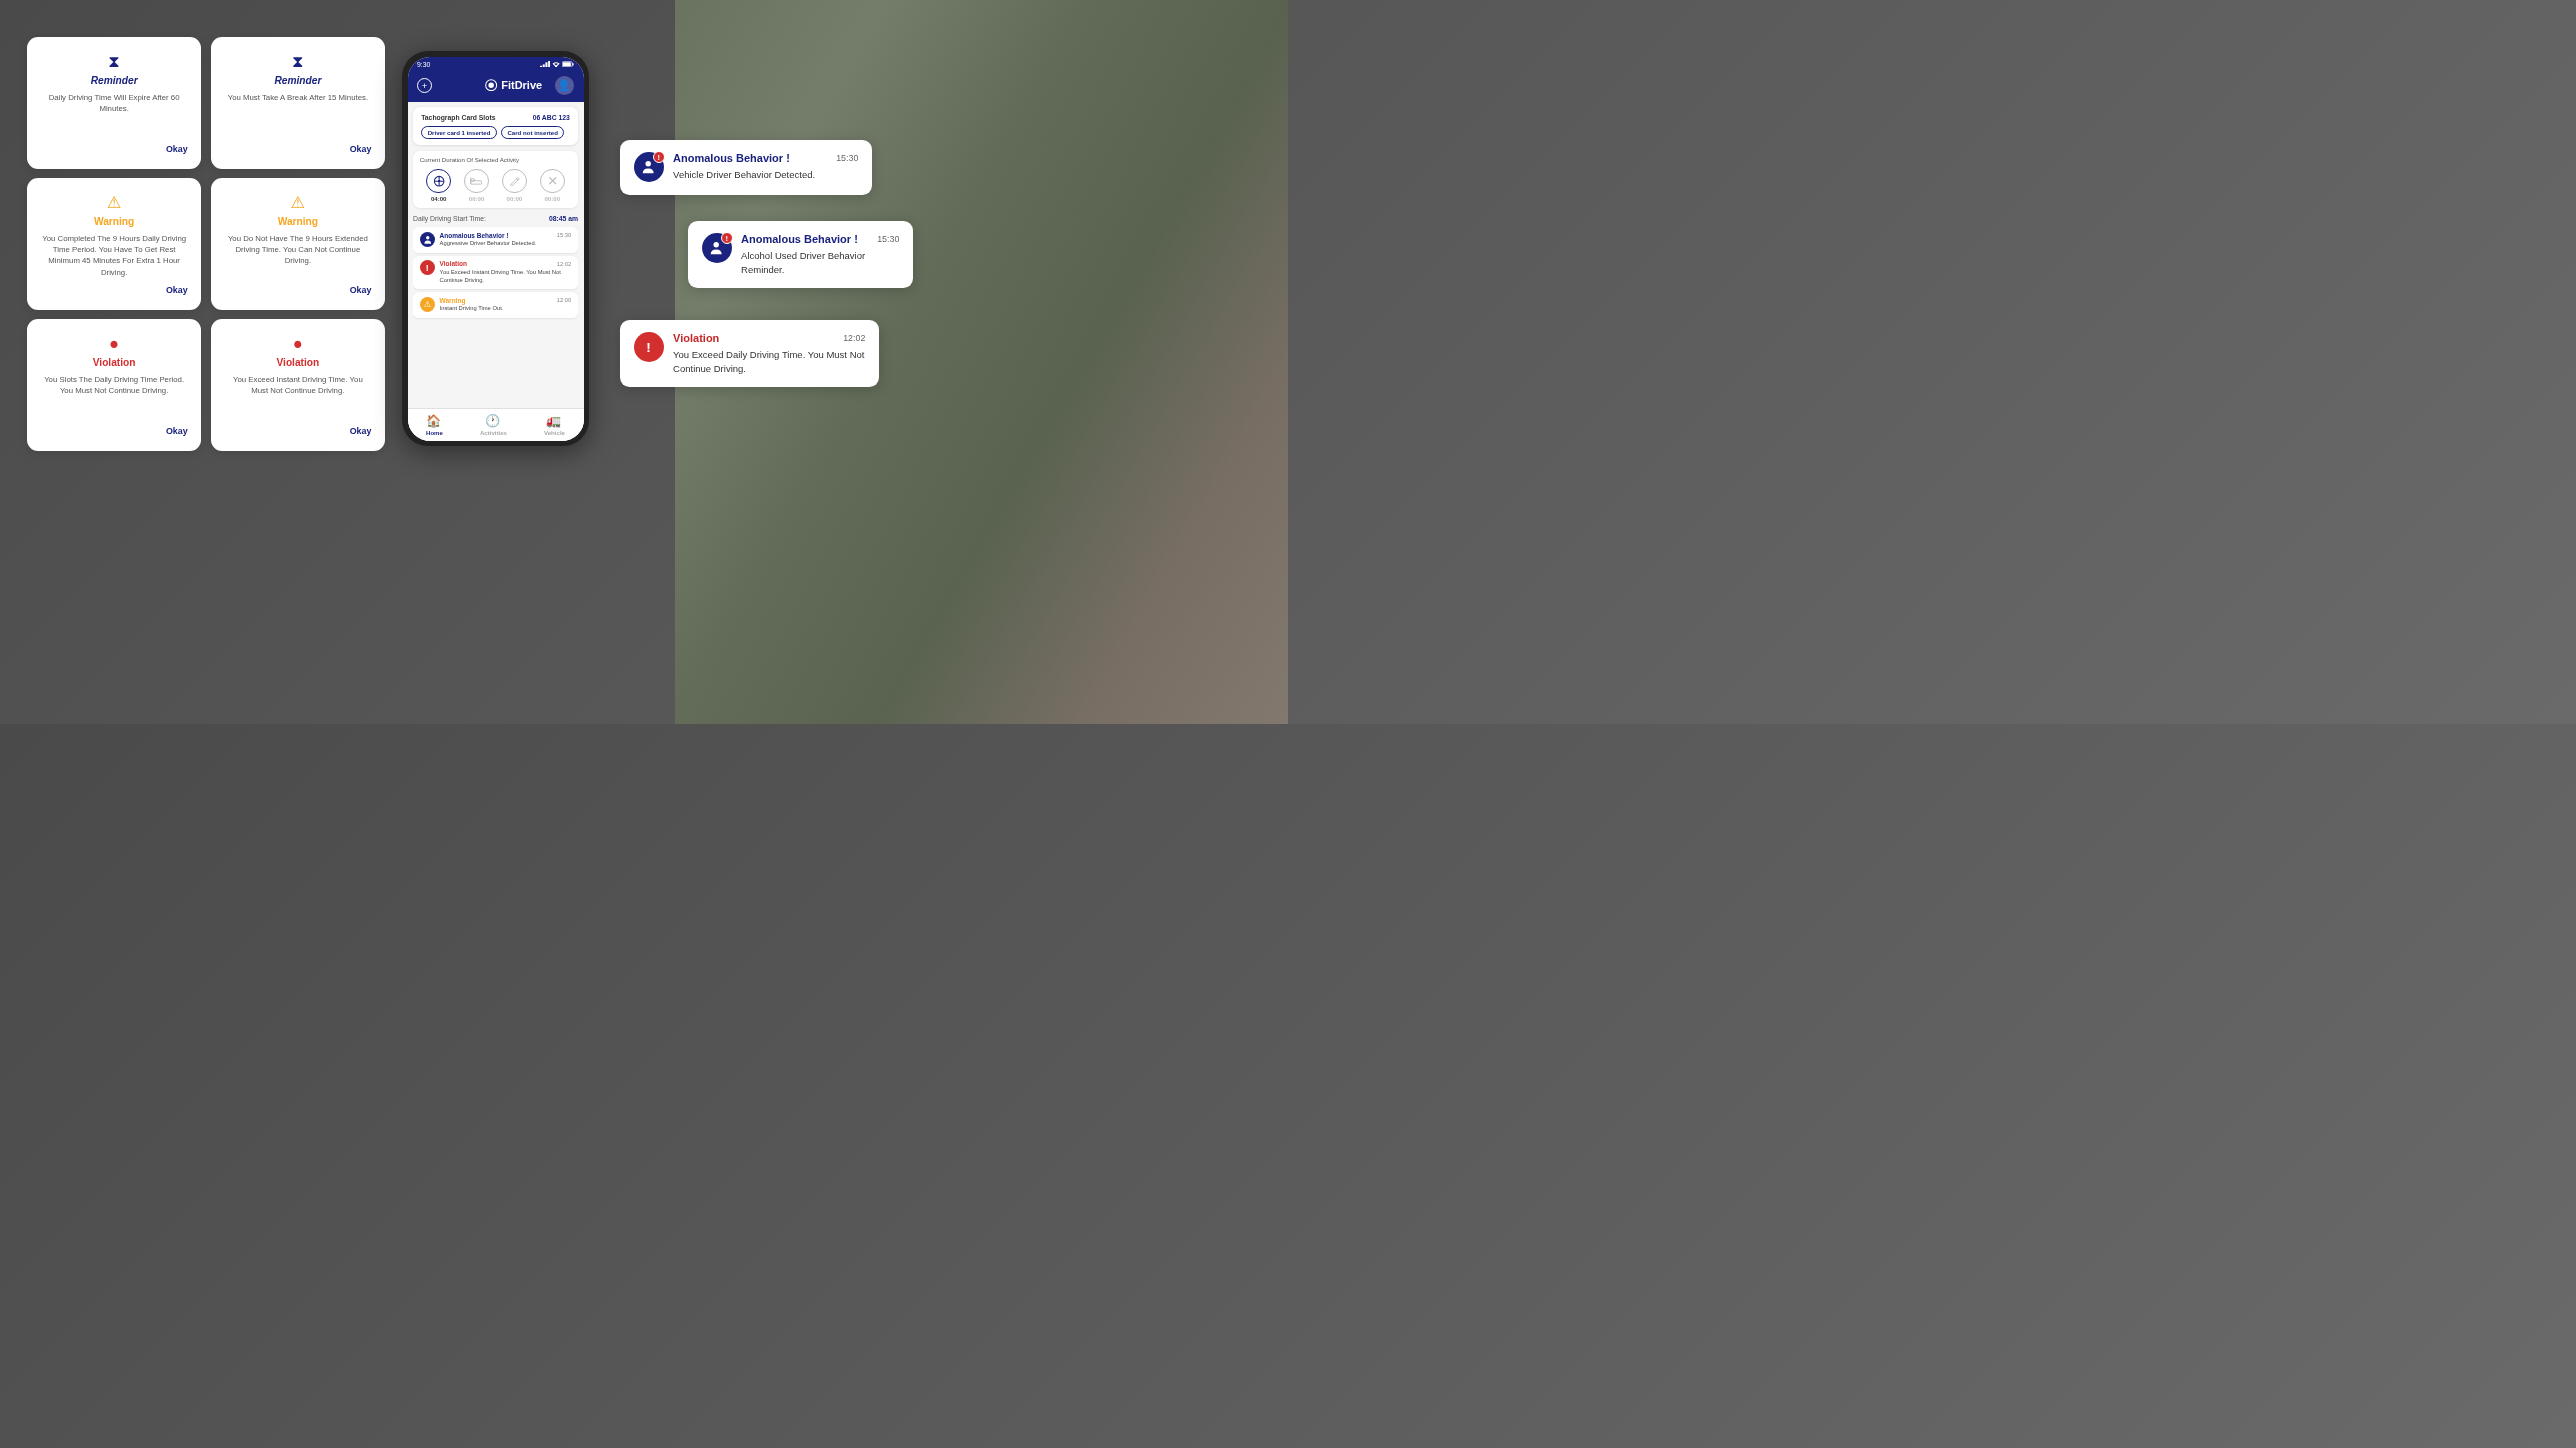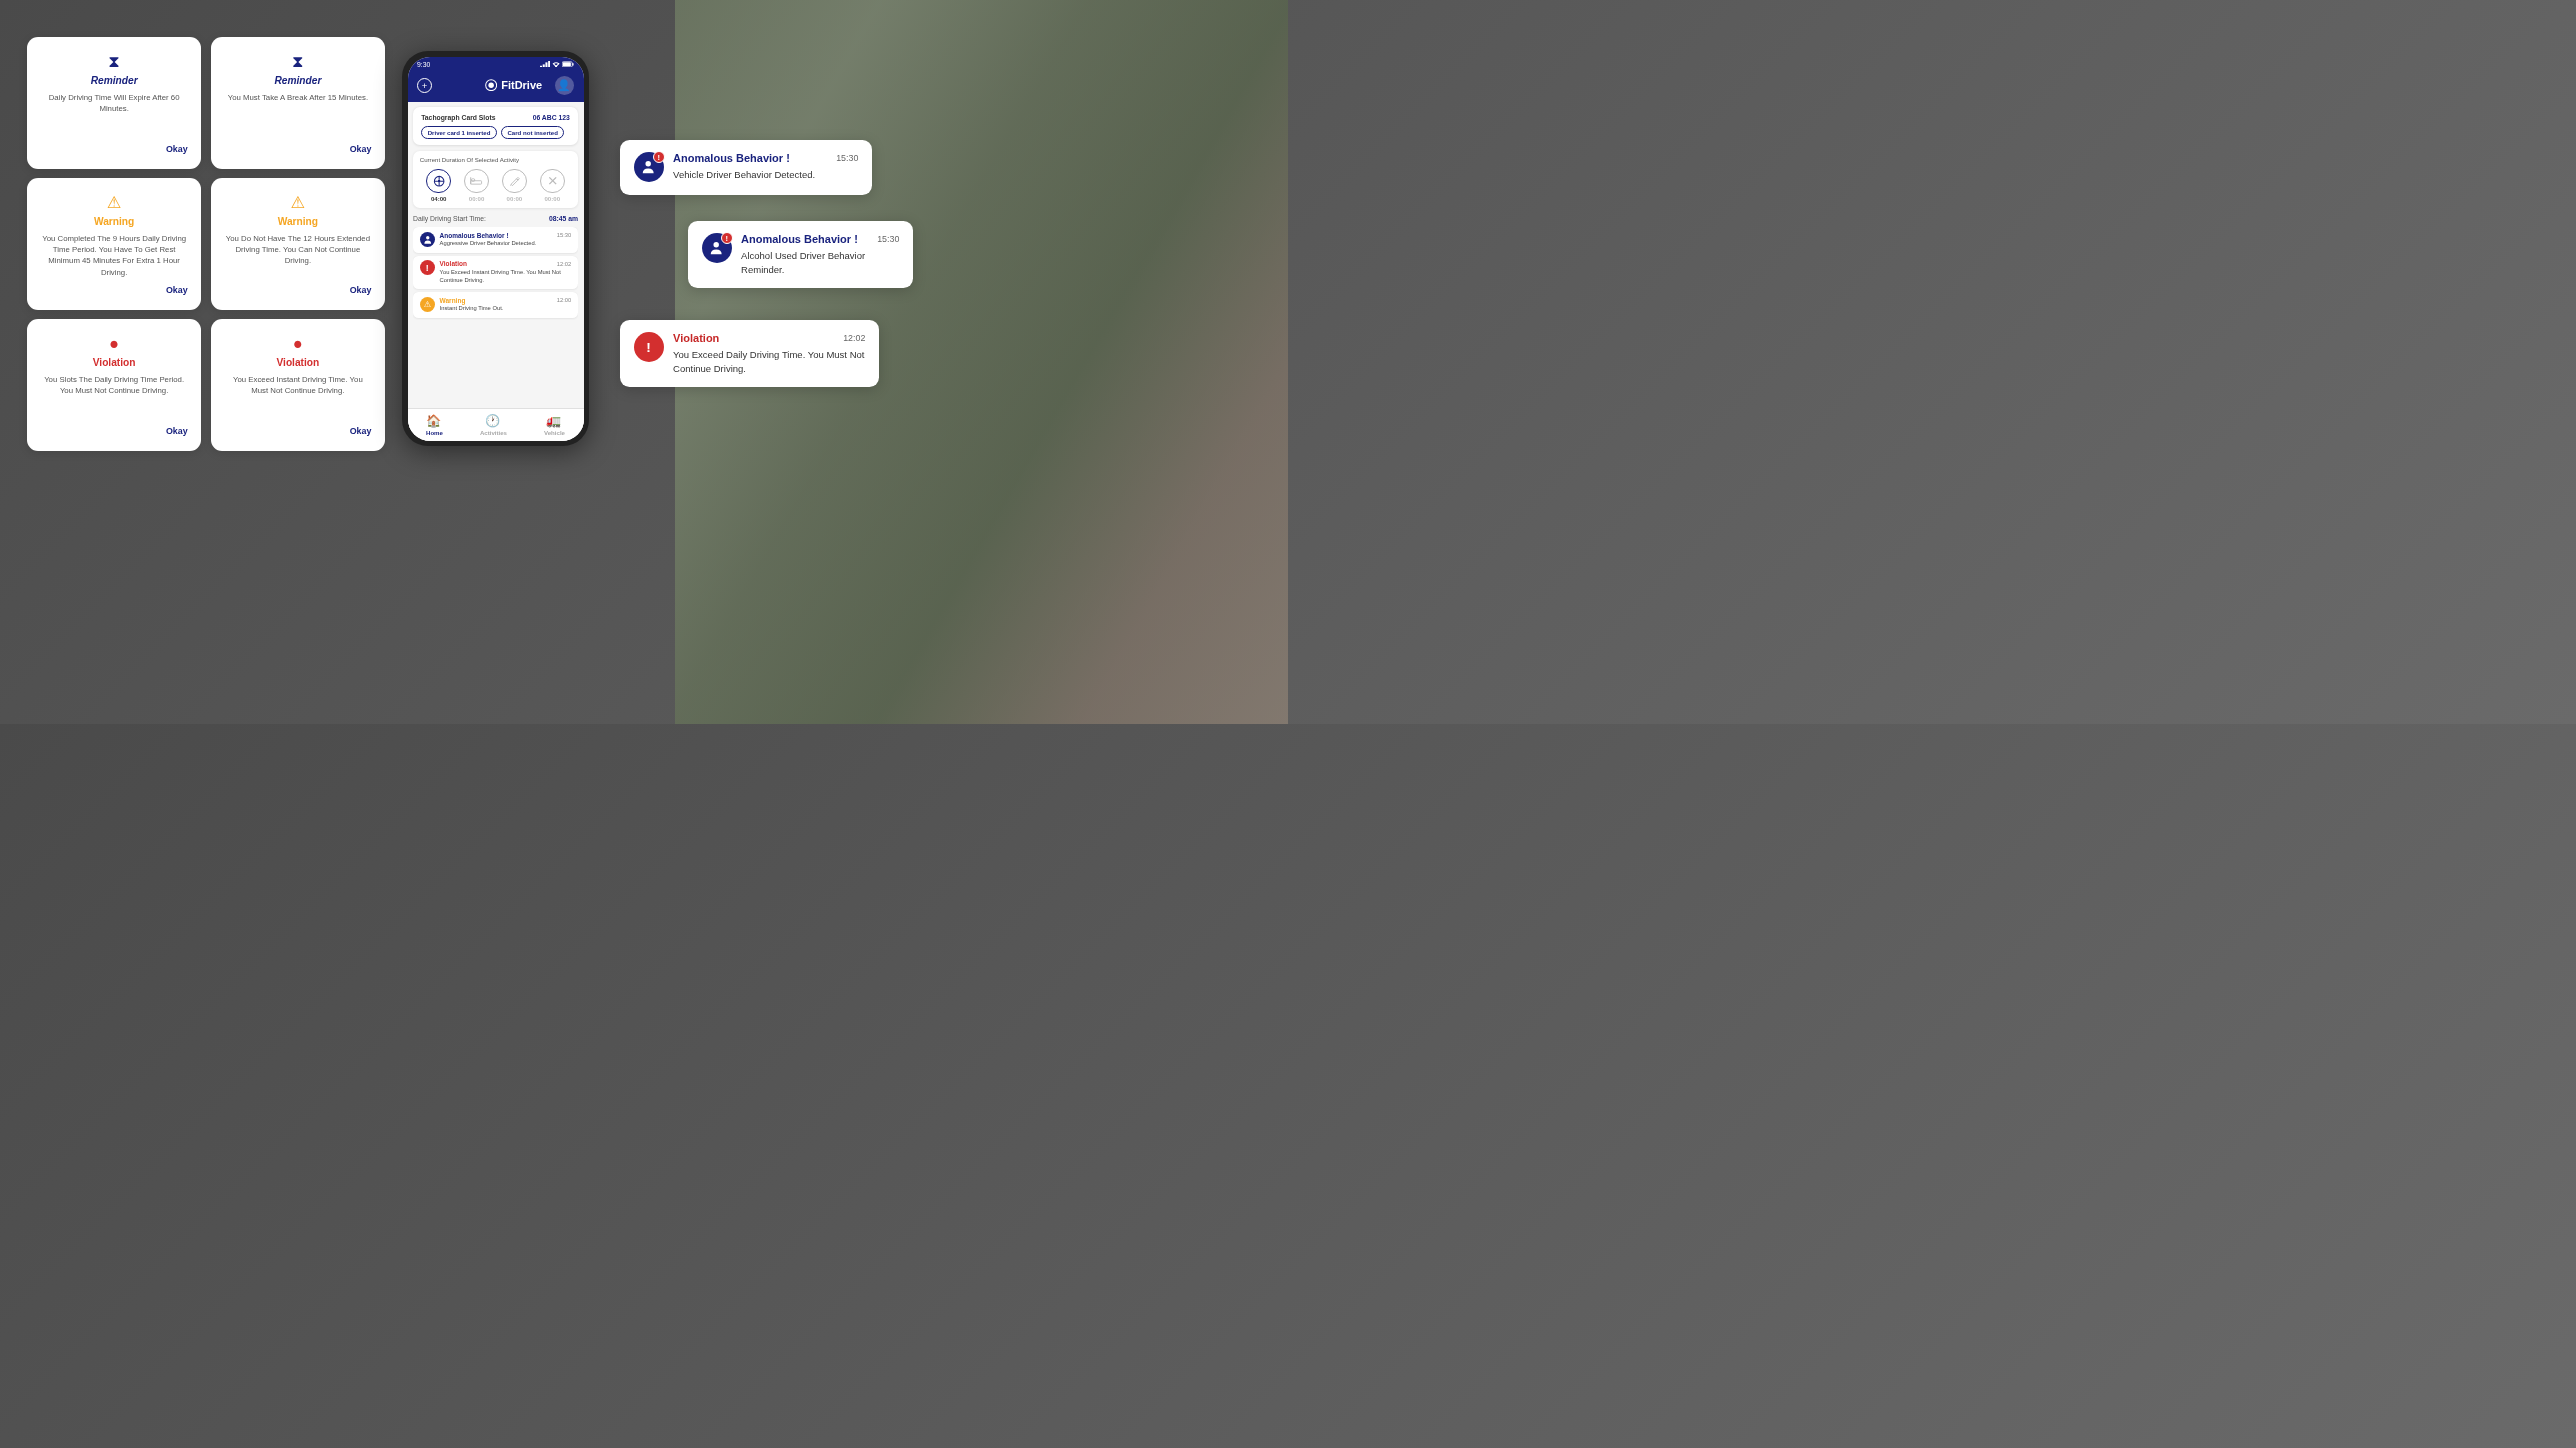--- a/index.html
+++ b/index.html
@@ -463,21 +463,21 @@
   <div class="alert-card">
     <div class="alert-icon warning-tri">⚠</div>
     <div class="alert-title yellow">Warning</div>
     <div class="alert-text">You Completed The 9 Hours Daily Driving Time Period. You Have To Get Rest Minimum 45 Minutes For Extra 1 Hour Driving.</div>
     <div class="alert-btn">Okay</div>
   </div>
 
   <div class="alert-card">
     <div class="alert-icon warning-tri">⚠</div>
     <div class="alert-title yellow">Warning</div>
-    <div class="alert-text">You Do Not Have The 12 Hours Extended Driving Time. You Can Not Continue Driving.</div>
+    <div class="alert-text">You Do Not Have The 9 Hours Extended Driving Time. You Can Not Continue Driving.</div>
     <div class="alert-btn">Okay</div>
   </div>
 
   <div class="alert-card">
     <div class="alert-icon violation-circle">●</div>
     <div class="alert-title red">Violation</div>
     <div class="alert-text">You Slots The Daily Driving Time Period. You Must Not Continue Driving.</div>
     <div class="alert-btn">Okay</div>
   </div>
 

